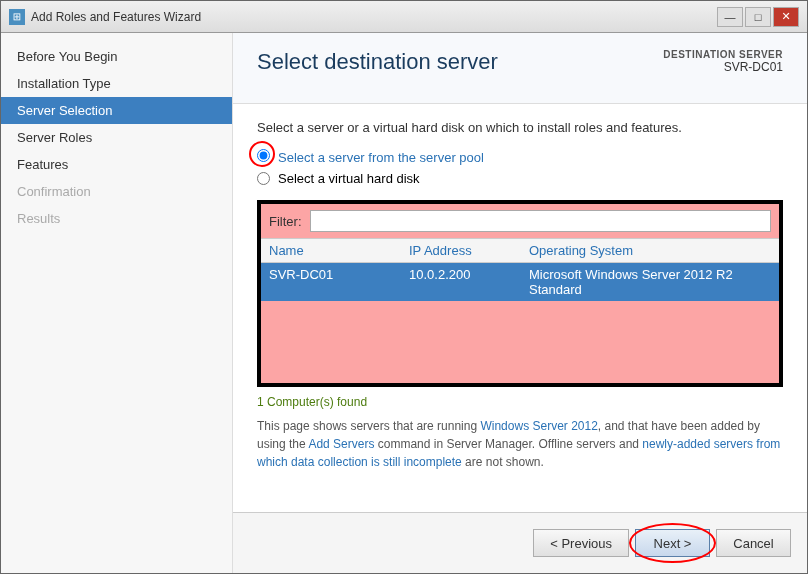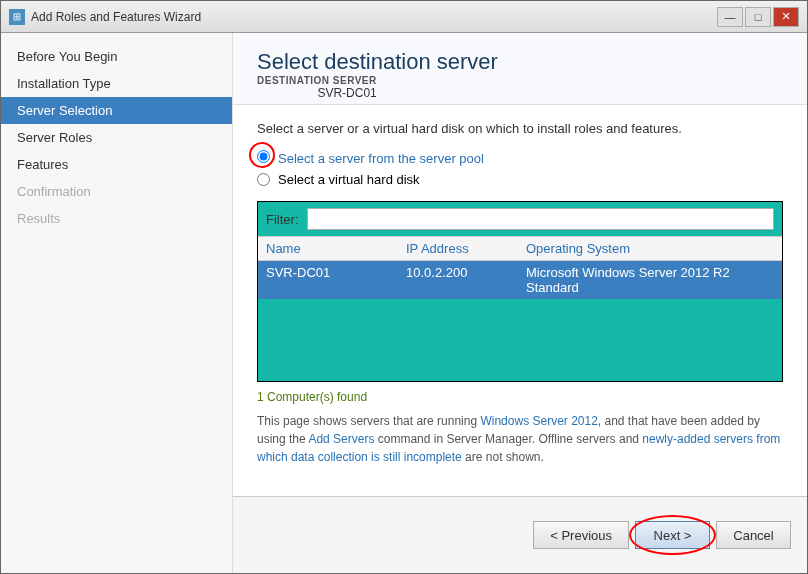--- a/index.html
+++ b/index.html
@@ -95,26 +95,25 @@
       cursor: default;
     }
     .content-area {
       flex: 1;
       display: flex;
       flex-direction: column;
       background: #fff;
     }
     .page-header {
       background: #f7f9fc;
-      padding: 16px 24px 4px 24px;
+      padding: 16px 24px 28px 24px;
       border-bottom: 1px solid #ddd;
       display: flex;
       justify-content: space-between;
       align-items: flex-start;
-      flex-direction: column;
     }
     .page-title {
       font-size: 22px;
       font-weight: 300;
       color: #1a3c5e;
     }
     .destination-info {
       text-align: right;
       font-size: 11px;
       color: #555;
@@ -157,22 +156,22 @@
       color: #2a72b5;
       cursor: pointer;
     }
     .section-title {
       font-size: 14px;
       font-weight: 600;
       color: #333;
       margin-bottom: 8px;
     }
     .server-pool-container {
-      border: 1px solid #000000;
-      background: #14b8a6;
+      border: 4px solid #000000;
+      background: #fca5a5;
     }
     .filter-row {
       display: flex;
       align-items: center;
       padding: 6px 8px;
       border-bottom: 1px solid #ccc;
       gap: 8px;
     }
     .filter-label {
       font-size: 13px;
@@ -221,21 +220,21 @@
     .info-text {
       font-size: 12px;
       color: #555;
       line-height: 1.5;
     }
     .info-text span.highlight {
       color: #2a72b5;
     }
     .footer {
       border-top: 1px solid #ccc;
-      padding: 24px 16px;
+      padding: 16px 16px;
       display: flex;
       justify-content: flex-end;
       align-items: center;
       gap: 6px;
       background: #f5f5f5;
       flex-shrink: 0;
     }
     .btn {
       height: 28px;
       padding: 0 16px;

